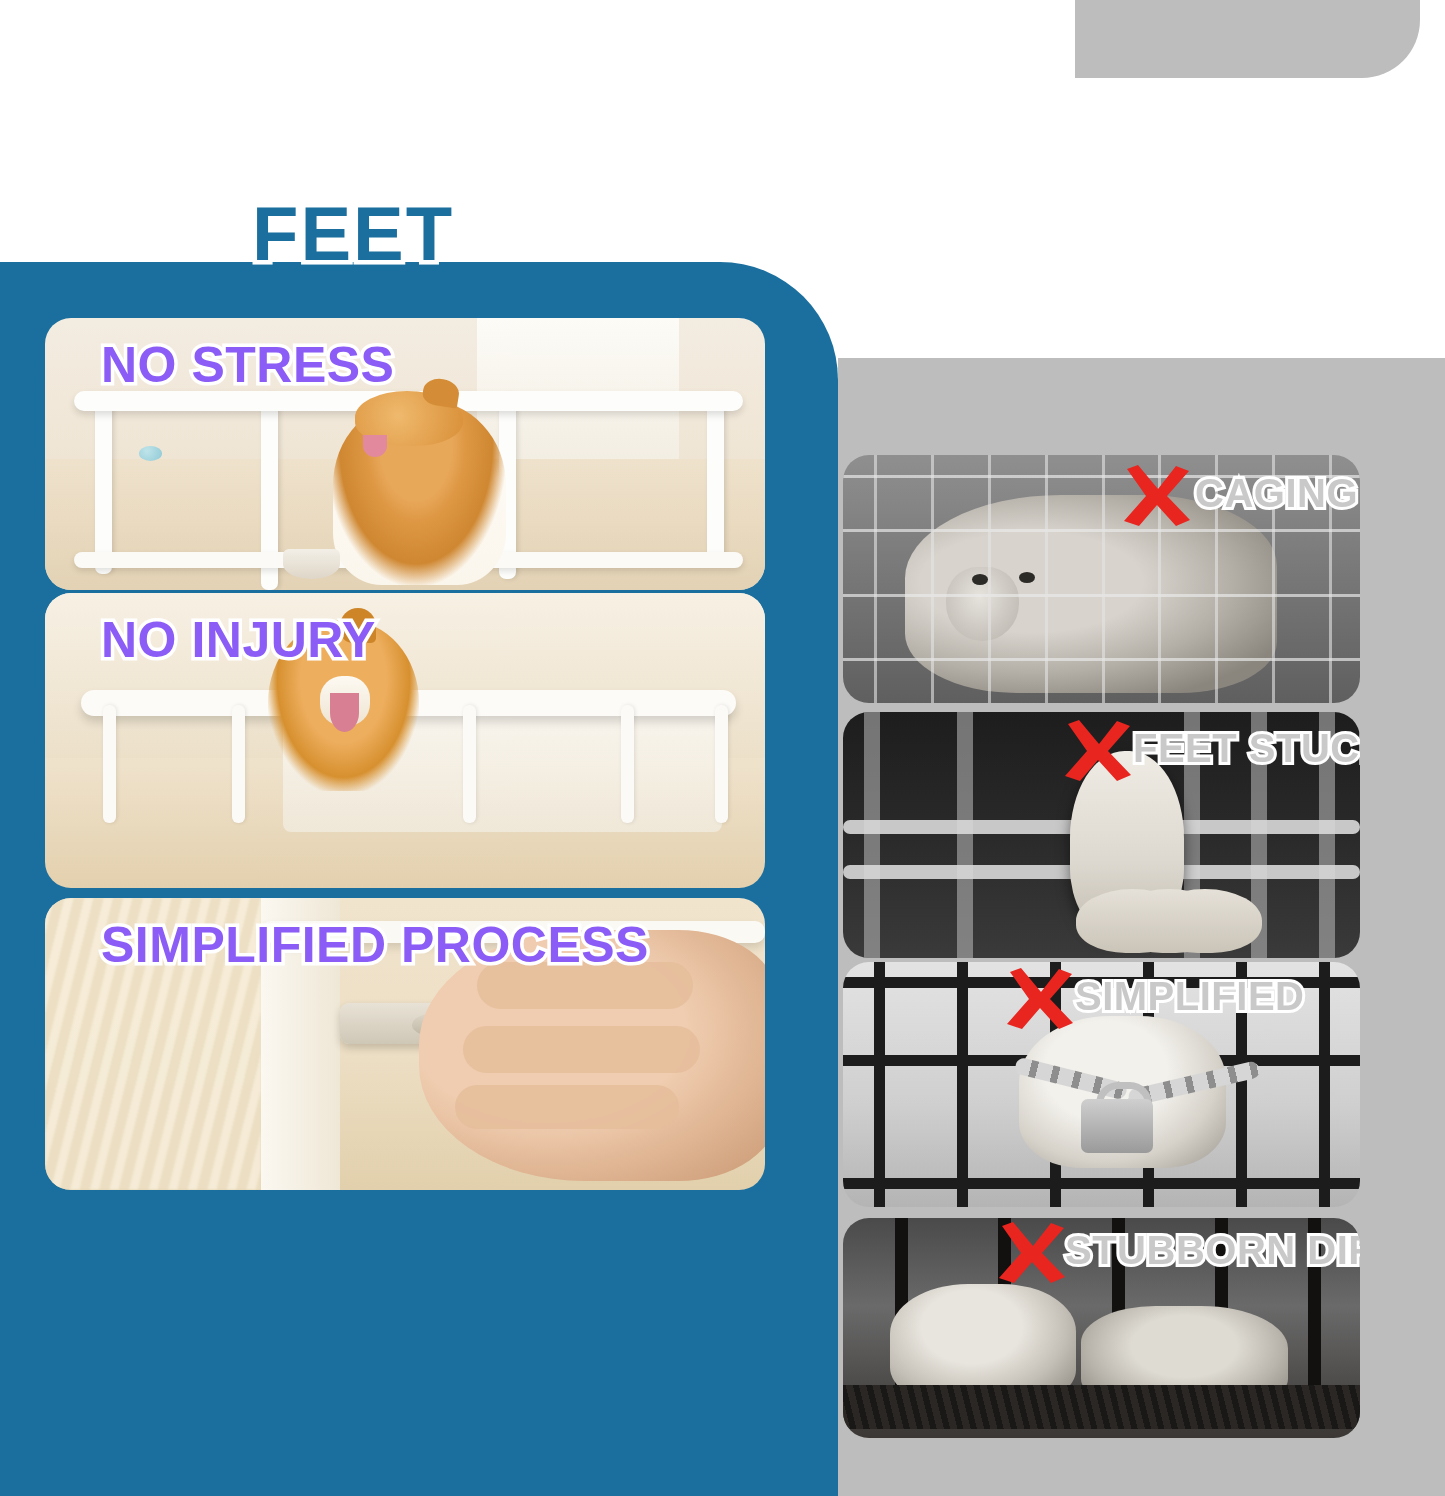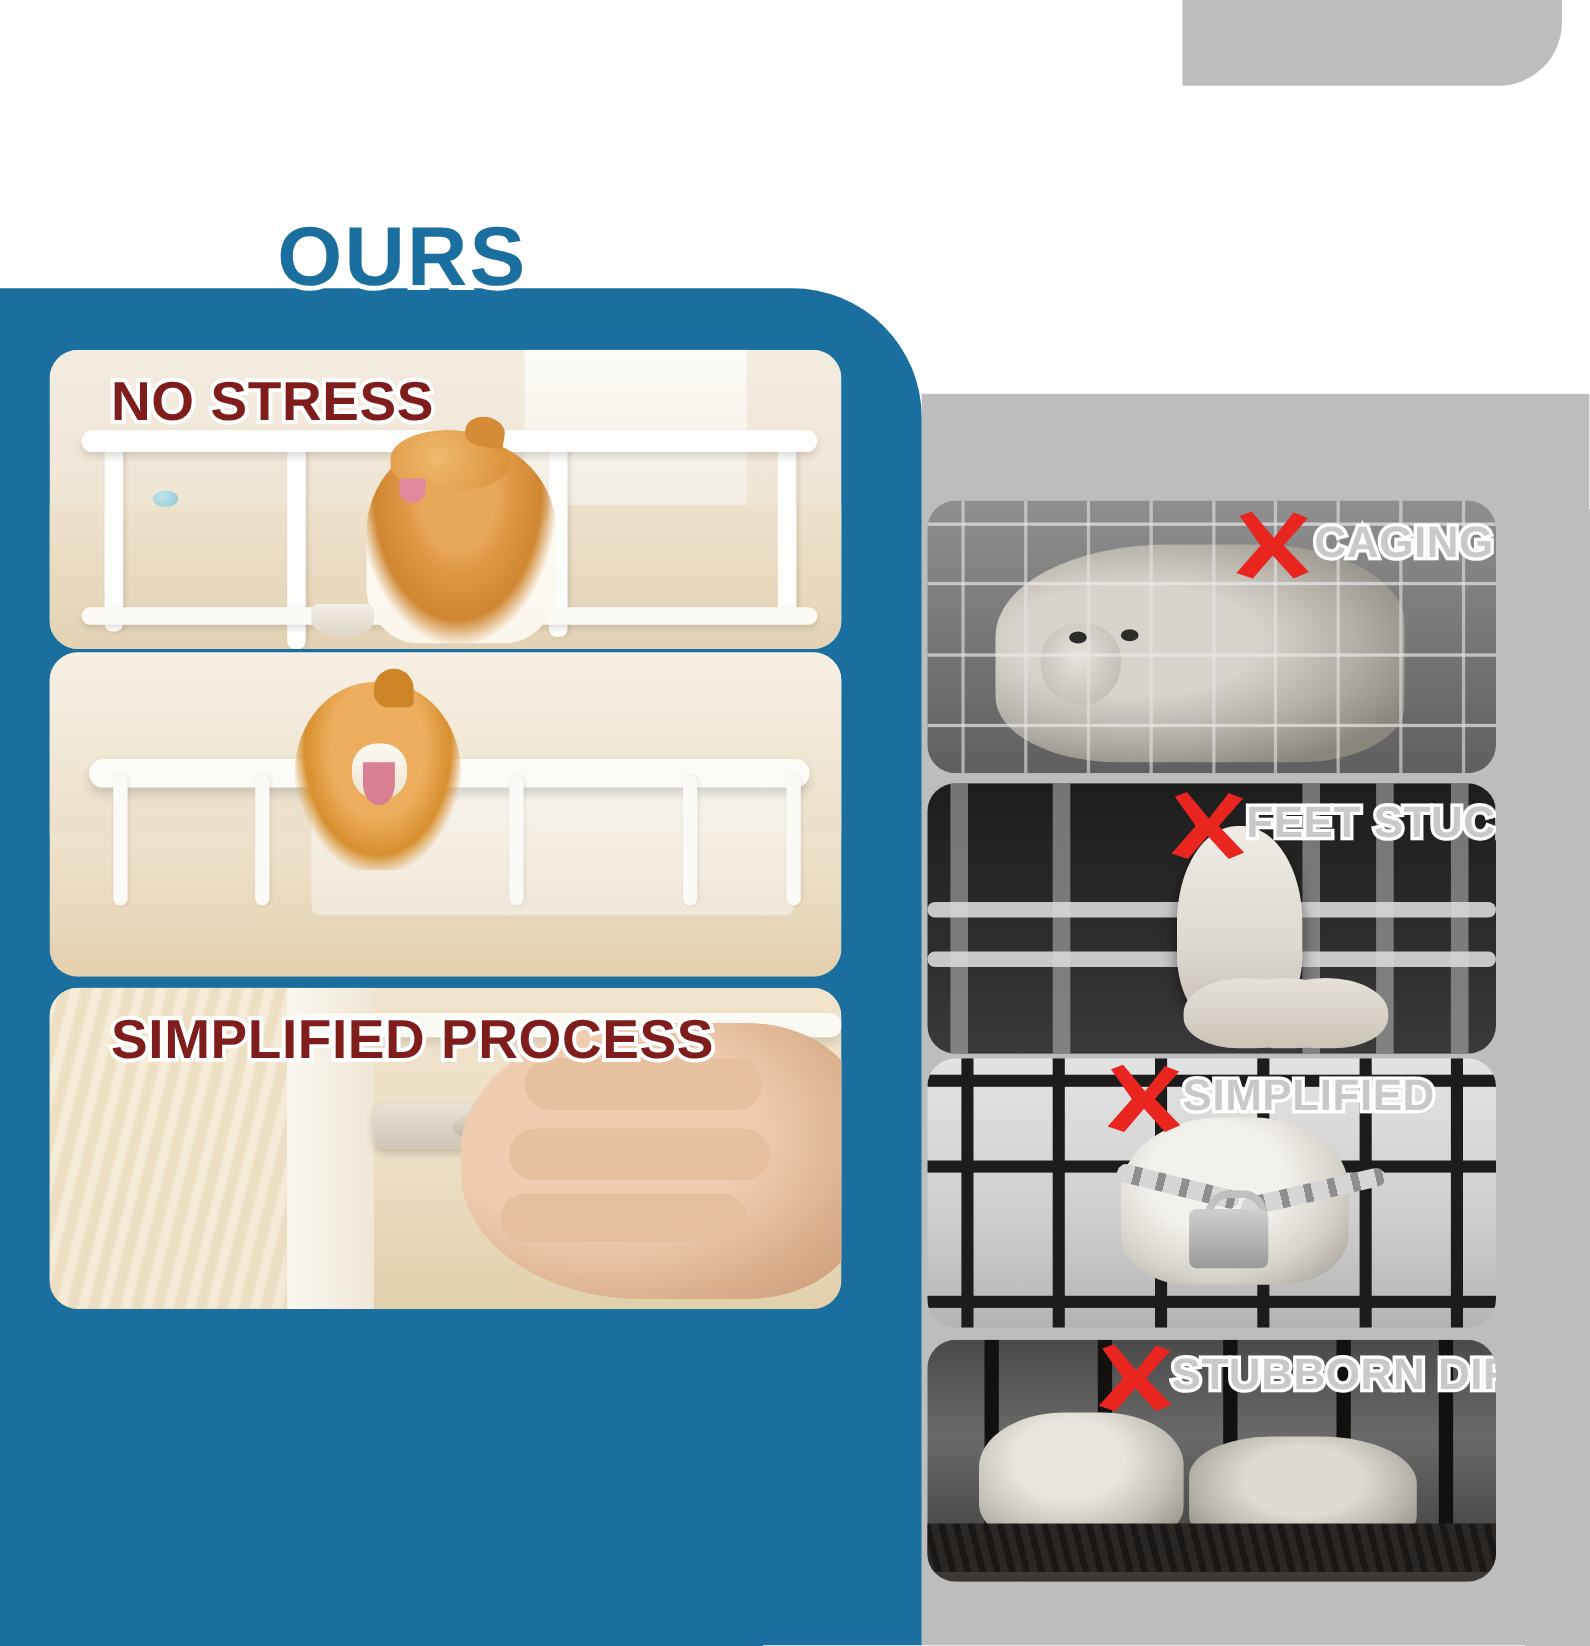--- a/index.html
+++ b/index.html
@@ -57,21 +57,21 @@
   
   .card{
     position:absolute;border-radius:26px;overflow:hidden;
   }
   .card .cap{
     position:absolute;z-index:4;white-space:nowrap;
     font-weight:700;line-height:1;
   }
   .cap-l{
     left:56px;top:22px;font-size:50px;letter-spacing:0.5px;
-    color:#7f1d1d;-webkit-text-stroke:7px #ffffff;paint-order:stroke fill;
+    color:#8b5cf6;-webkit-text-stroke:7px #ffffff;paint-order:stroke fill;
   }
   .cap-r{
     font-size:40px;letter-spacing:0.5px;
     color:#c9c9c9;-webkit-text-stroke:6px #ffffff;paint-order:stroke fill;
   }
 
   
   .xmark{position:absolute;z-index:5;width:78px;height:62px;}
 
   
@@ -214,21 +214,21 @@
 </head>
 <body>
 
 <div id="stage">
 
   <div class="panel-blue"></div>
   <div class="panel-gray"></div>
 
   <div class="hdr-gray"></div>
 
-  <div class="lbl-ours">OURS</div>
+  <div class="lbl-ours">FEET</div>
 
   <div class="card" style="left:45px;top:318px;width:720px;height:272px;">
     <div class="ph p1">
       <div class="win"></div>
         <div class="floor"></div>
       <div class="post" style="left:7%;top:28%;height:66%;"></div>
       <div class="post" style="left:30%;top:28%;height:72%;"></div>
       <div class="post" style="left:63%;top:28%;height:68%;"></div>
       <div class="post" style="left:92%;top:28%;height:62%;"></div>
       <div class="bar-h"></div>
@@ -251,20 +251,21 @@
       <div class="panelbar" style="left:8%;"></div>
       <div class="panelbar" style="left:26%;"></div>
       <div class="panelbar" style="left:58%;"></div>
       <div class="panelbar" style="left:80%;"></div>
       <div class="panelbar" style="left:93%;"></div>
       <div class="dog"></div>
         <div class="snout"></div>
         <div class="mouth"></div>
         <div class="ear2"></div>
     </div>
+    <div class="cap cap-l">NO INJURY</div>
   </div>
 
   <div class="card" style="left:45px;top:898px;width:720px;height:292px;">
     <div class="ph p3">
       <div class="fur"></div>
         <div class="gatecol"></div>
         <div class="gatebar"></div>
       <div class="latch"></div>
         <div class="latchknob"></div>
       <div class="hand"></div>

